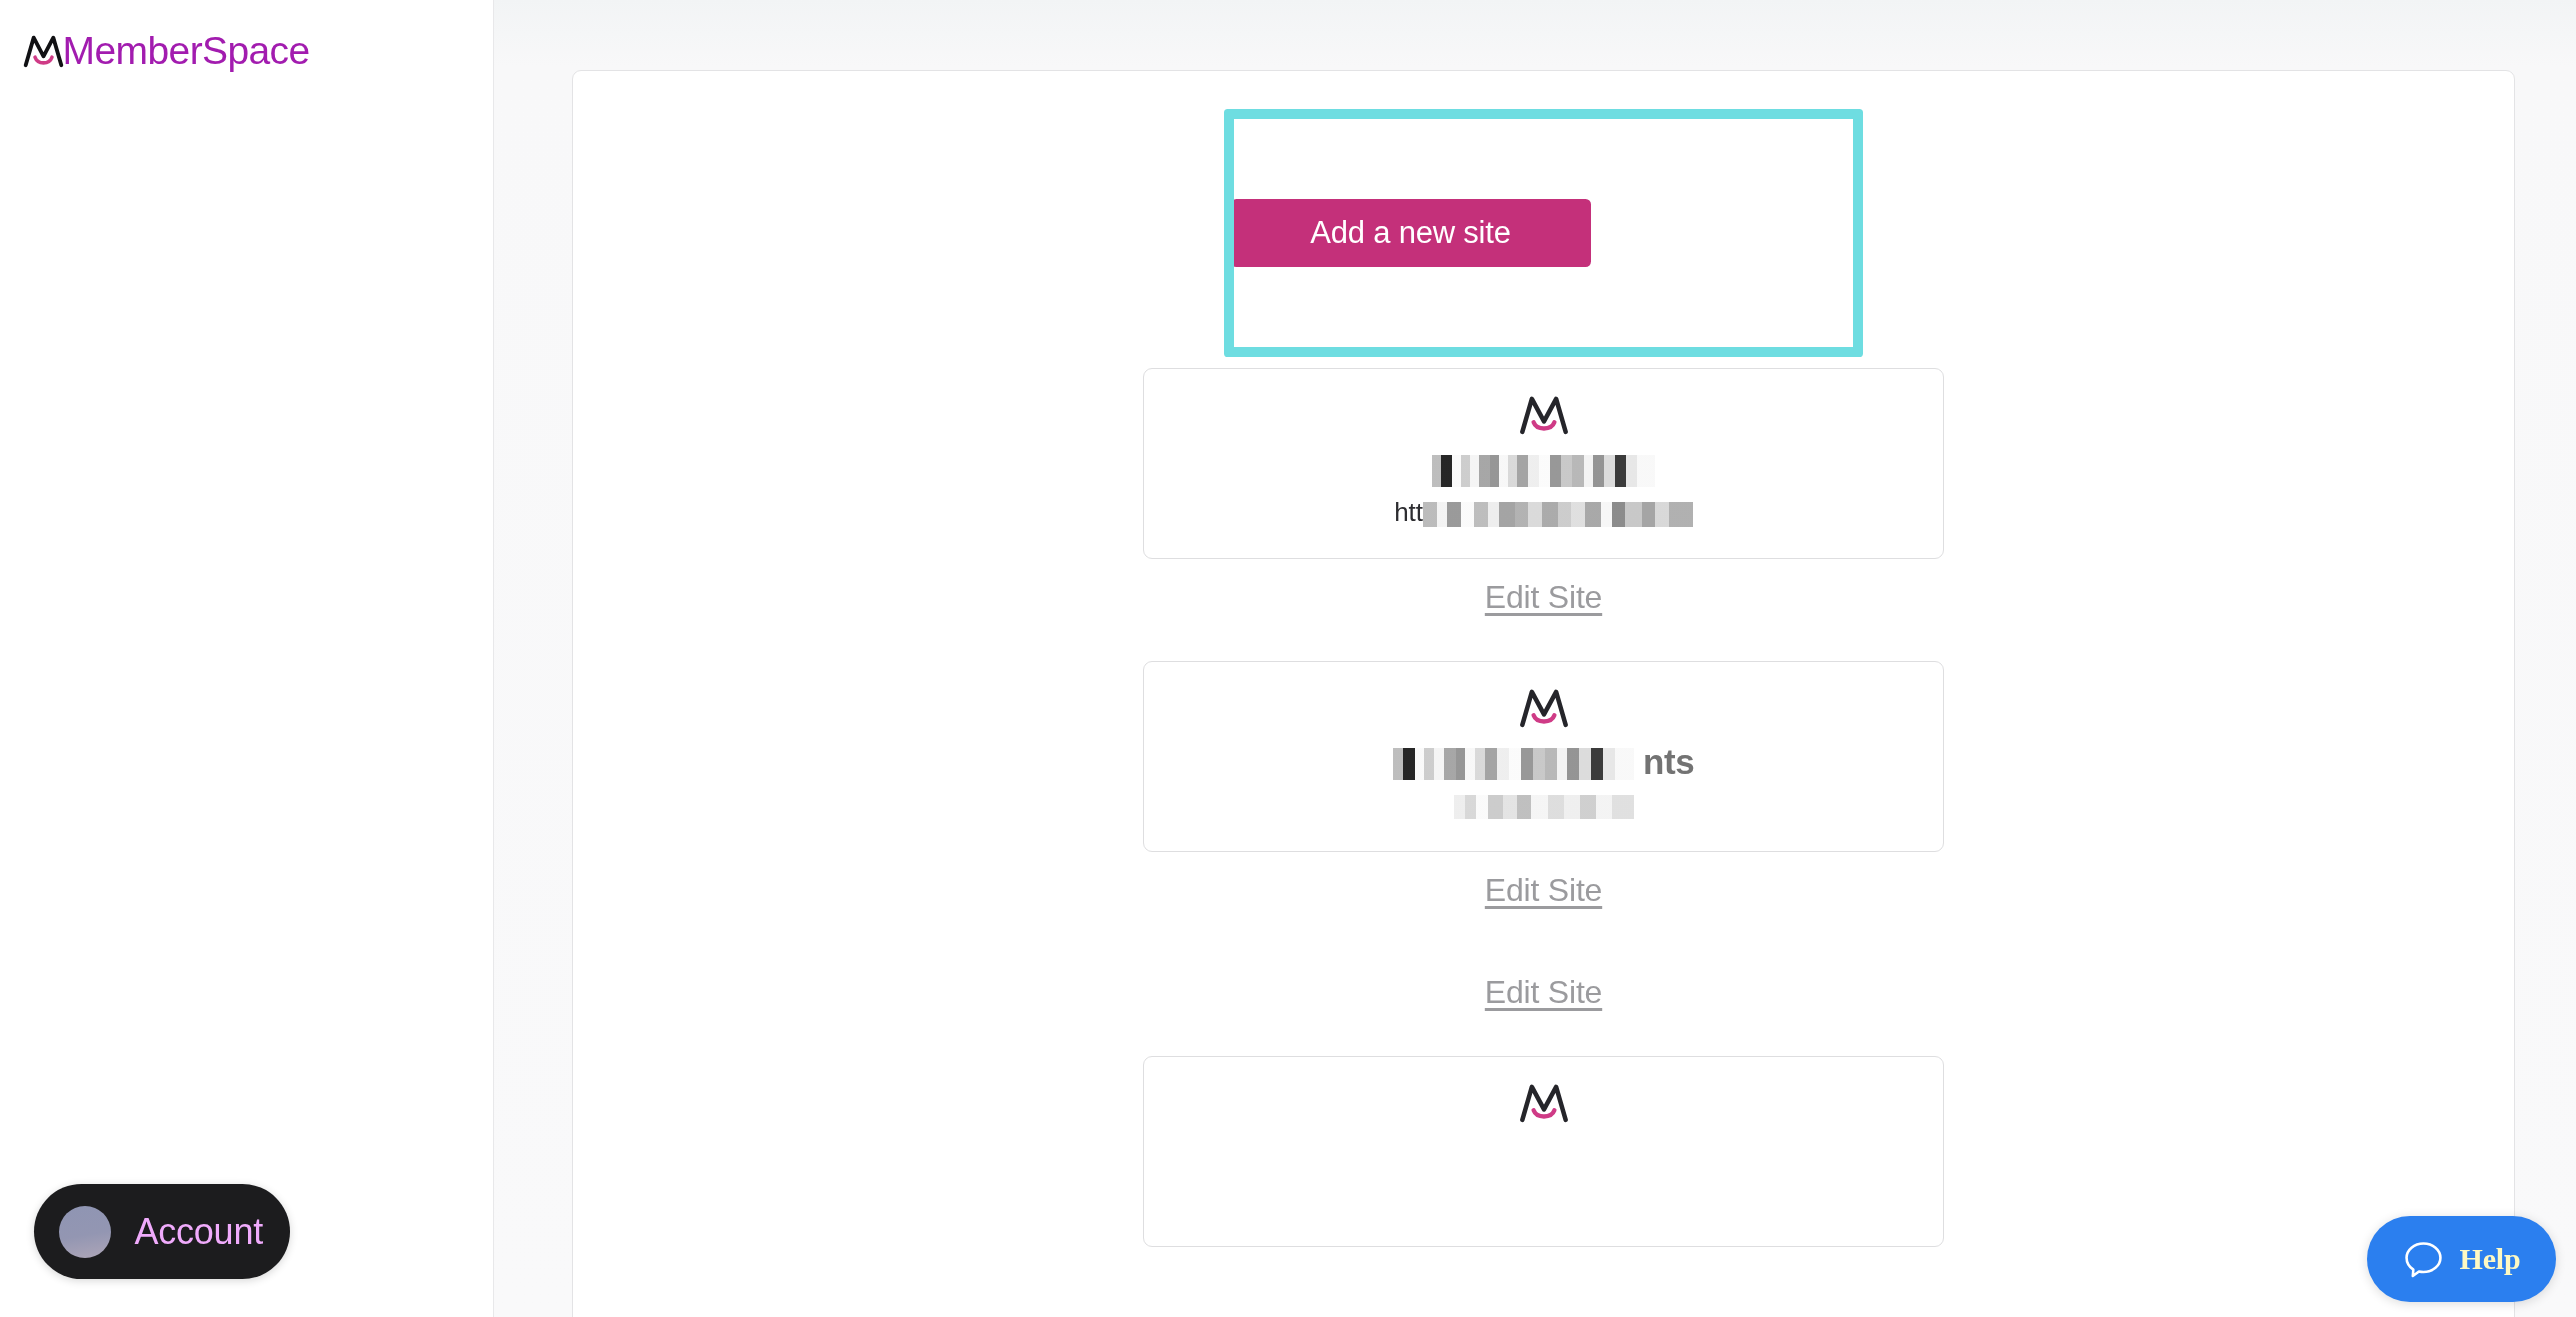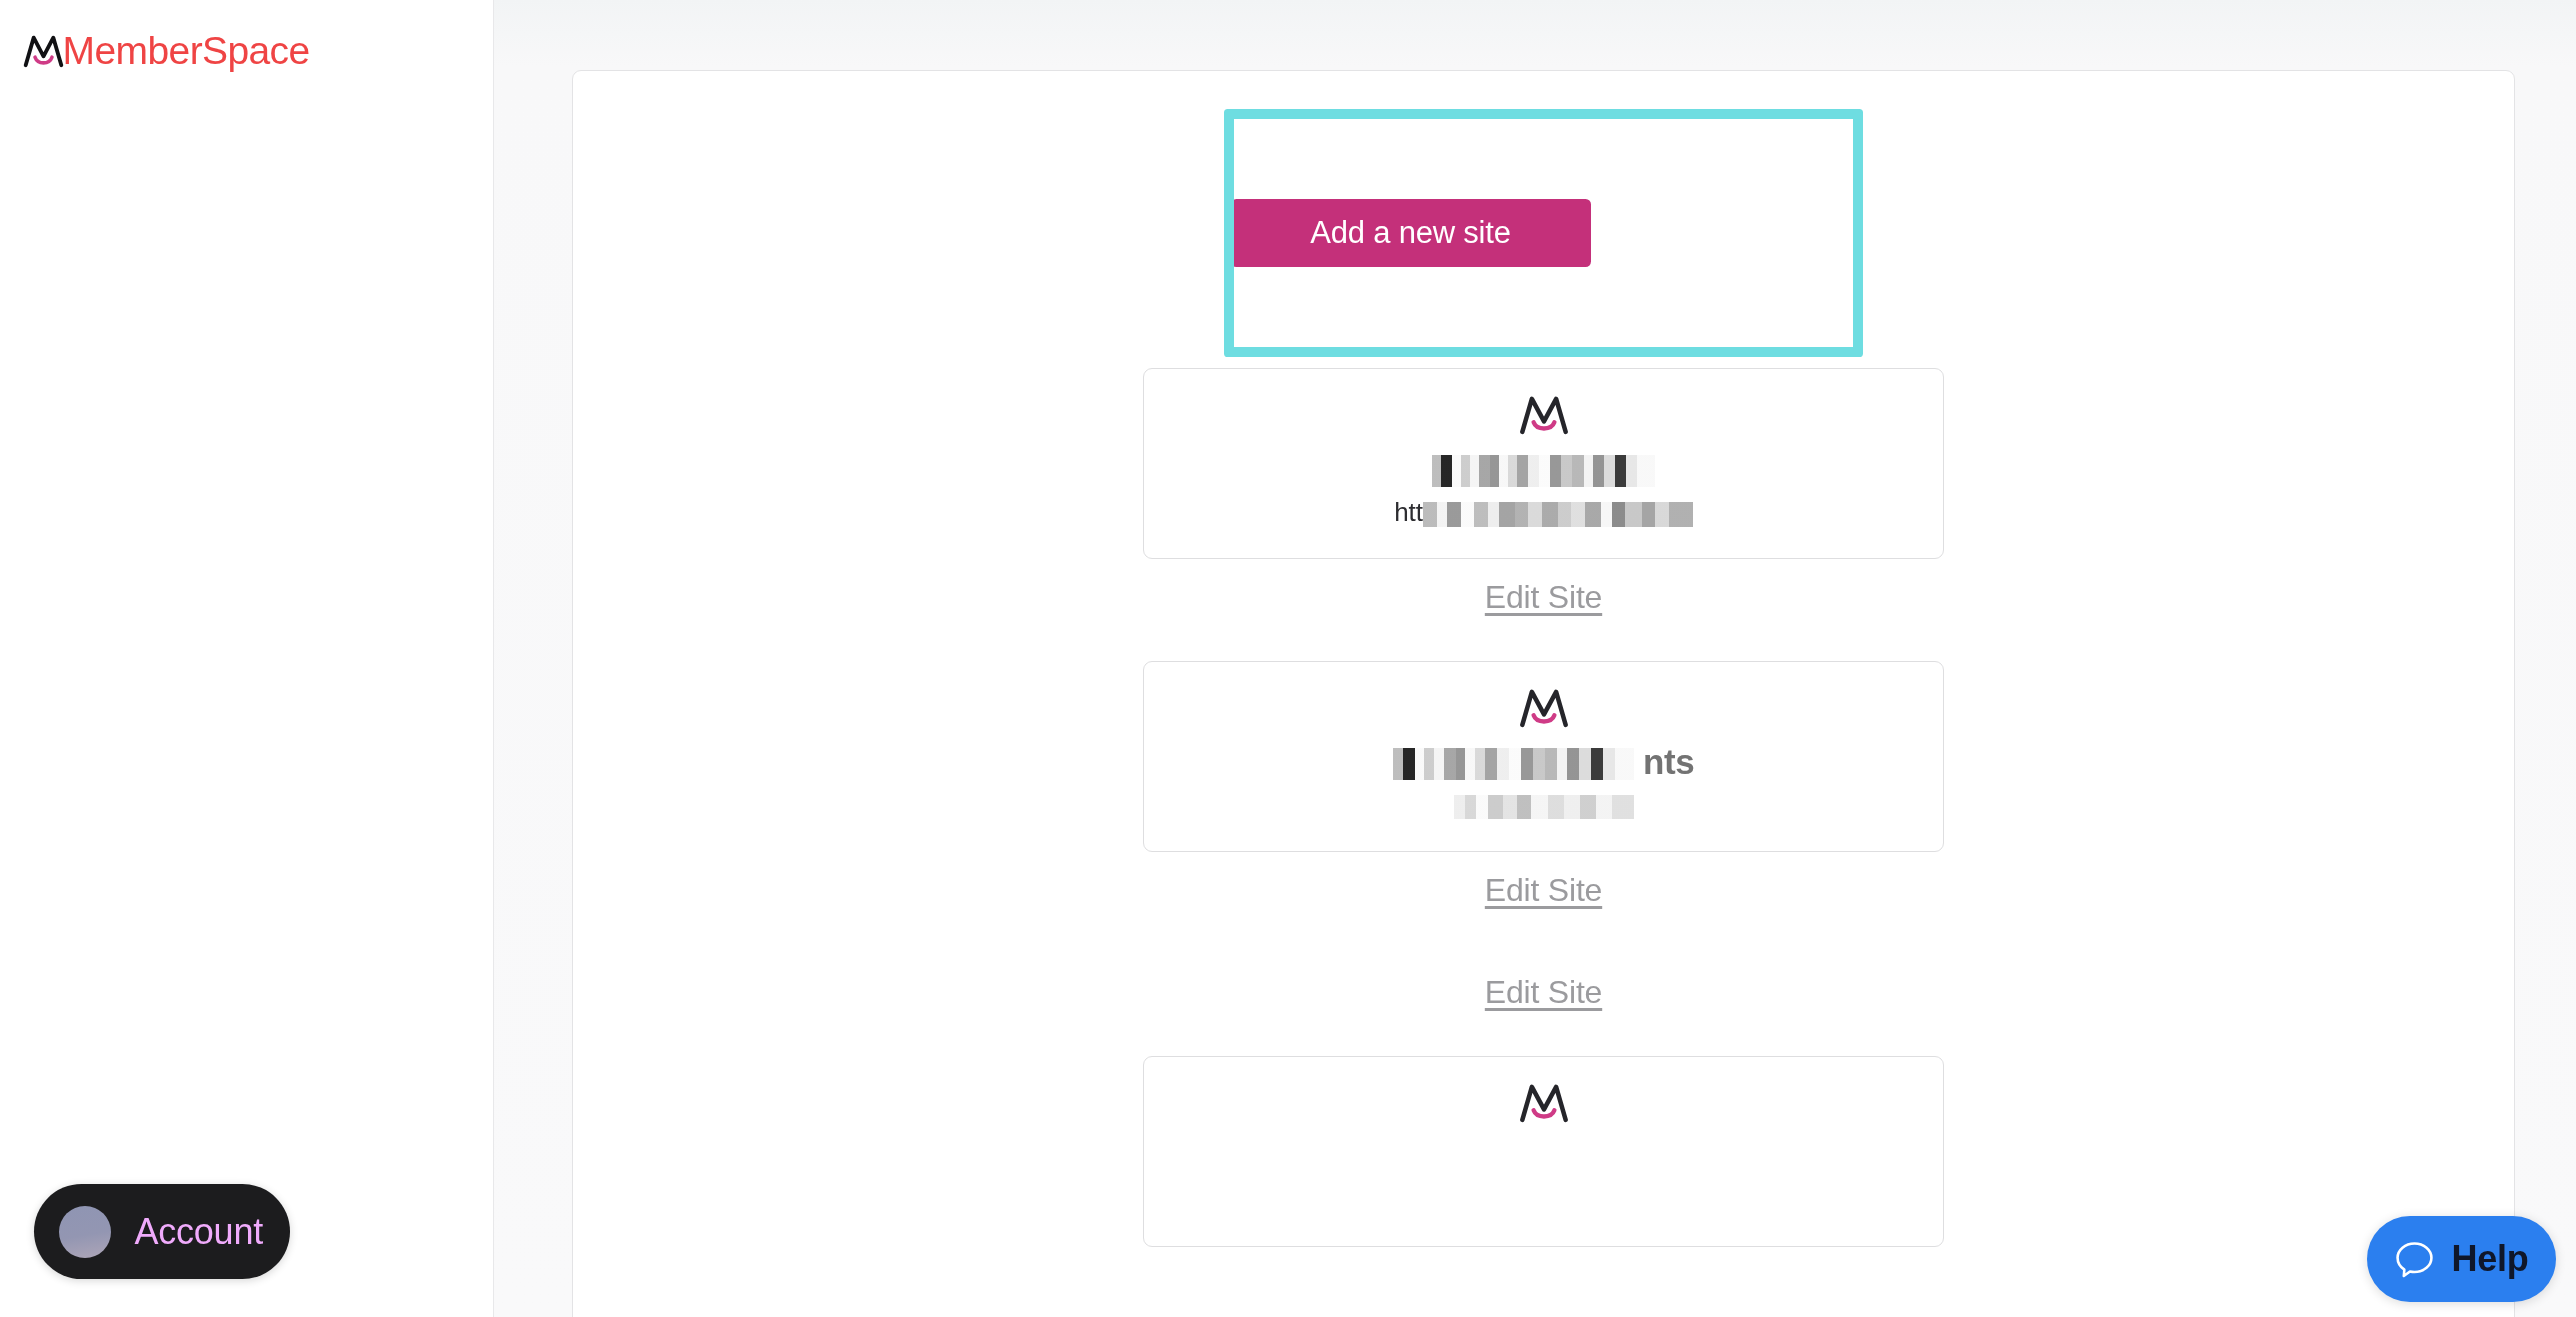--- a/index.html
+++ b/index.html
@@ -41,21 +41,21 @@
   #sidebar-logo .logo-mark {
     display: block;
     width: 41px;
     height: 40px;
     margin-right: -1.8px;
   }
   #sidebar-logo .logo-word {
     font-size: 39px;
     font-weight: 500;
     letter-spacing: -0.6px;
-    color: #ef4444;
+    color: #a21caf;
     line-height: 1;
     padding-bottom: 1.8px;
   }
 
   
   #account-pill {
     position: absolute;
     left: 34px;
     bottom: 39px;
     height: 95px;
@@ -262,24 +262,25 @@
     background: #2b7fef;
     display: flex;
     align-items: center;
     justify-content: center;
     gap: 16px;
     cursor: pointer;
     box-shadow: 0 1.8px 10.8px rgba(0,0,0,0.14);
   }
   #help-icon { width: 41px; height: 41px; display: block; }
   #help-label {
-    color: #0f172a;
-    font-size: 36px;
+    color: #fef9c3;
+    font-size: 30px;
     font-weight: 700;
     letter-spacing: -0.2px;
+    font-family: Liberation Serif, serif;
   }
 </style>
 </head>
 <body>
 
 <div id="app">
 
   <div id="content-backdrop"></div>
 
   <div id="main-panel">

